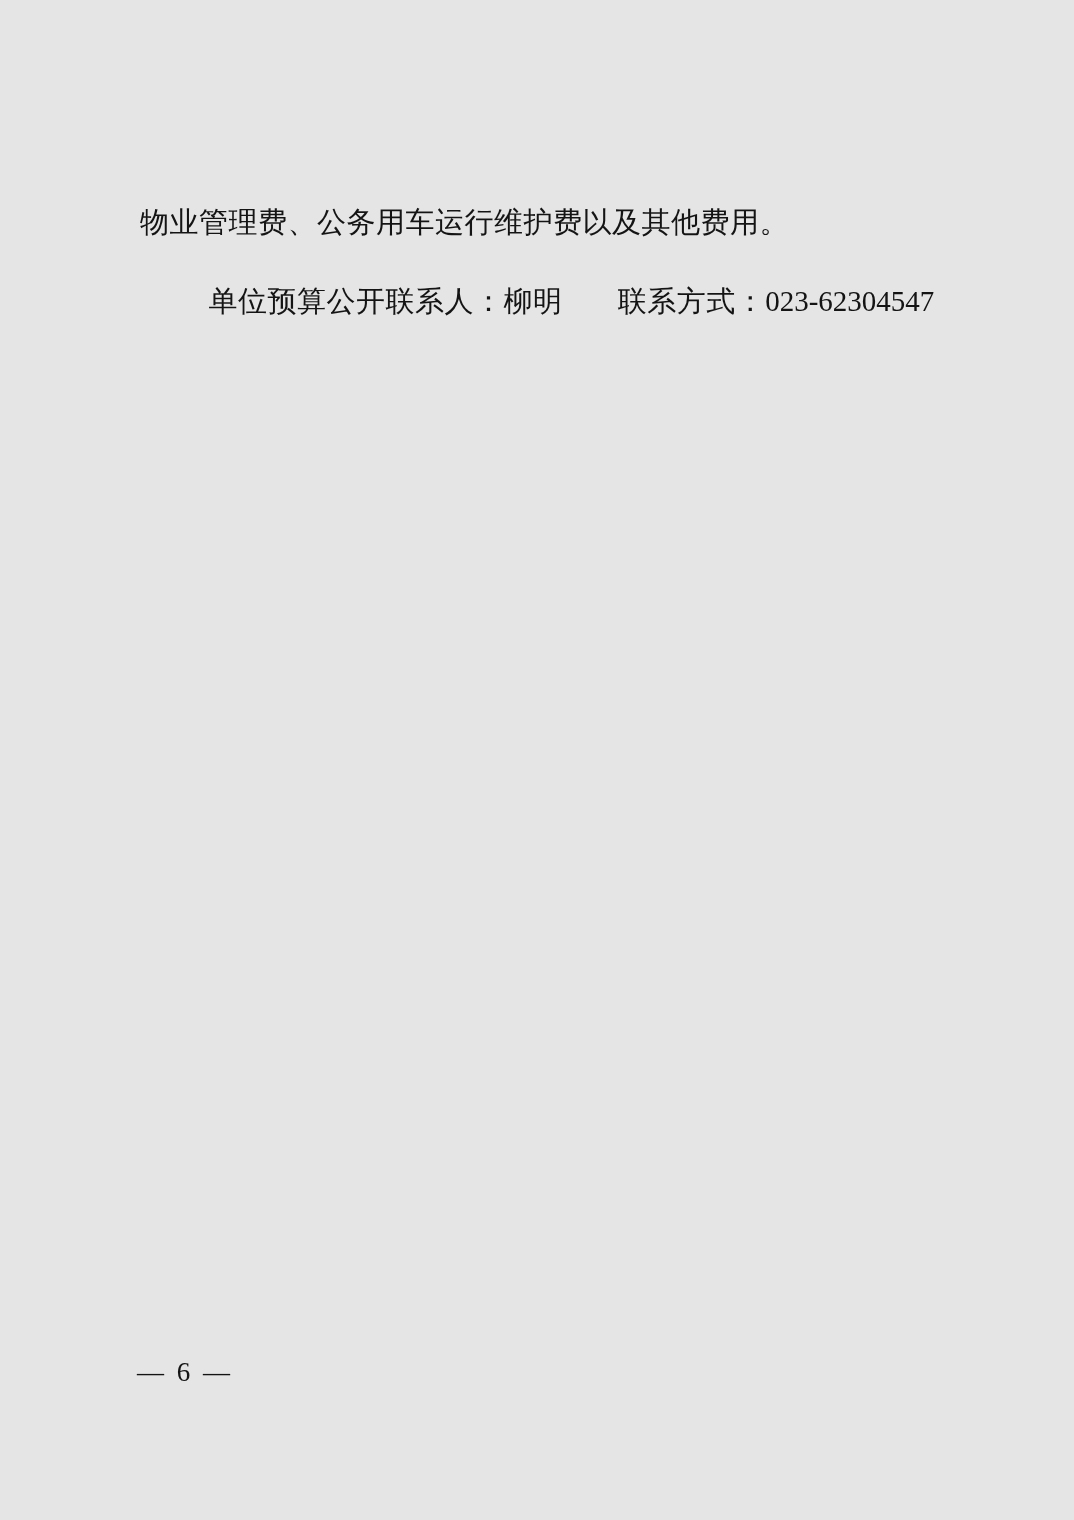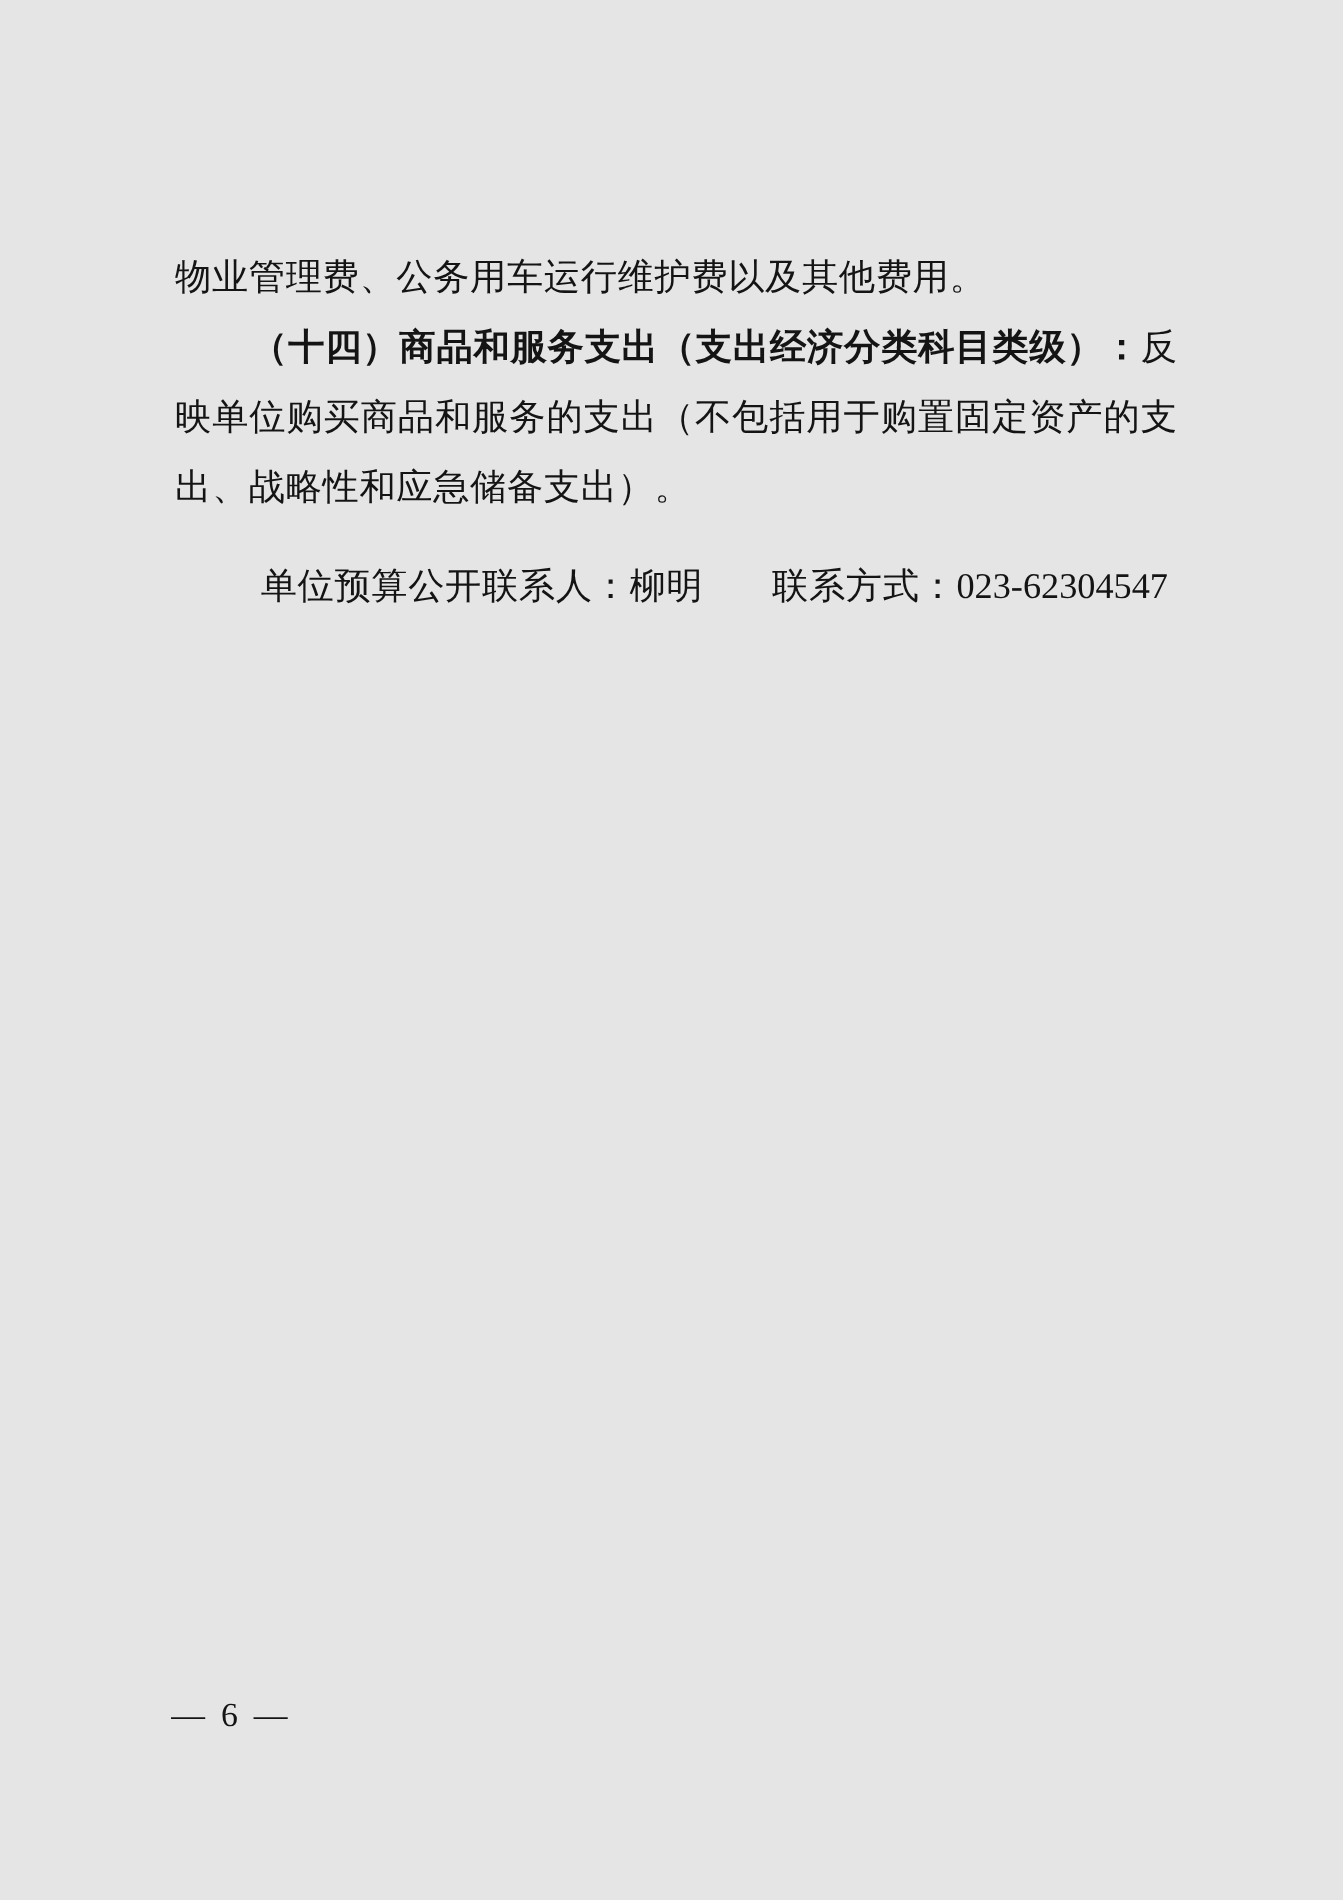--- a/index.html
+++ b/index.html
@@ -65,21 +65,20 @@
 </style>
 </head>
 <body>
 
 <div class="page">
   <main class="doc-body">
 
     <p class="para continuation"><span>物业管理费、公务用车运行维护费以及其他费用。</span></p>
 
 
-    <p class="para"><span class="item-heading">（十四）商品和服务支出（支出经济分类科目类级）：</span><span>反映单位购买商品和服务的支出（不包括用于购置固定资产的支出、战略性和应急储备支出）。</span></p>
 
 
 
     <p class="contact-line"><span>单位预算公开联系人：</span><span>柳明</span><span class="contact-gap"></span><span>联系方式：</span><span class="phone-number">023-62304547</span></p>
 
   </main>
 
   <footer class="page-footer"><span>— 6 —</span></footer>
 </div>
 

